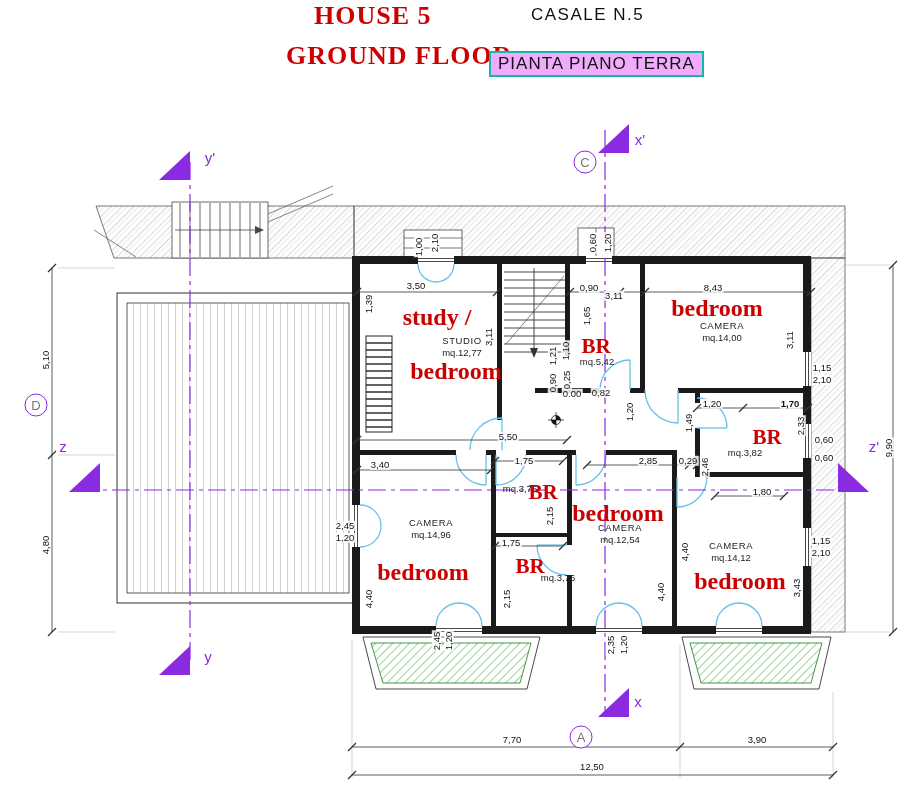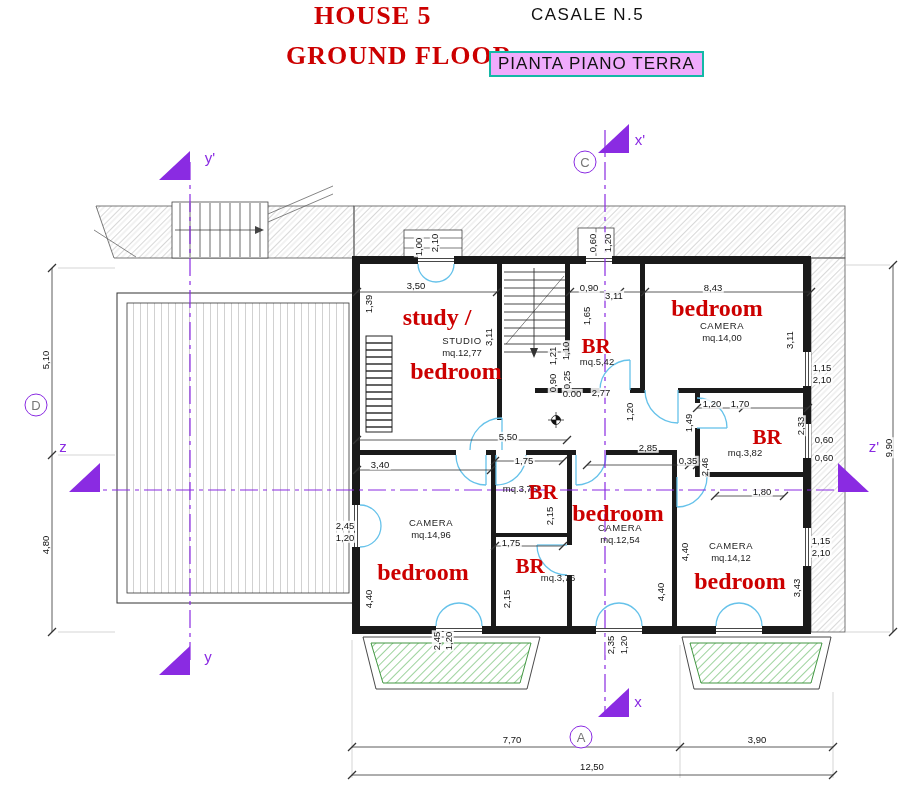--- a/index.html
+++ b/index.html
@@ -378,47 +378,47 @@
       <div class="dim" style="left: 790px; top: 340px; transform: translate(-50%, -50%) rotate(-90deg);">3,11</div>
 
       <div class="dim" style="left: 553px; top: 356px; transform: translate(-50%, -50%) rotate(-90deg);">1,21</div>
 
       <div class="dim" style="left: 566px; top: 351px; transform: translate(-50%, -50%) rotate(-90deg);">1,10</div>
 
       <div class="dim" style="left: 553px; top: 383px; transform: translate(-50%, -50%) rotate(-90deg);">0,90</div>
 
       <div class="dim" style="left: 567px; top: 380px; transform: translate(-50%, -50%) rotate(-90deg);">0,25</div>
 
-      <div class="dim" style="left: 601px; top: 393px; transform: translate(-50%, -50%);">2,77</div>
+      <div class="dim" style="left: 601px; top: 393px; transform: translate(-50%, -50%);">0,82</div>
 
       <div class="dim" style="left: 822px; top: 368px; transform: translate(-50%, -50%);">1,15</div>
 
       <div class="dim" style="left: 822px; top: 380px; transform: translate(-50%, -50%);">2,10</div>
 
       <div class="dim" style="left: 572px; top: 394px; transform: translate(-50%, -50%);">0.00</div>
 
       <div class="dim" style="left: 630px; top: 412px; transform: translate(-50%, -50%) rotate(-90deg);">1,20</div>
 
       <div class="dim" style="left: 689px; top: 423px; transform: translate(-50%, -50%) rotate(-90deg);">1,49</div>
 
       <div class="dim" style="left: 712px; top: 404px; transform: translate(-50%, -50%);">1,20</div>
 
-      <div class="dim" style="left: 740px; top: 404px; transform: translate(-50%, -50%);">1,70</div>
+      <div class="dim" style="left: 790px; top: 404px; transform: translate(-50%, -50%); font-weight: bold;">1,70</div>
 
       <div class="dim" style="left: 801px; top: 426px; transform: translate(-50%, -50%) rotate(-90deg);">2,33</div>
 
       <div class="dim" style="left: 824px; top: 440px; transform: translate(-50%, -50%);">0,60</div>
 
       <div class="dim" style="left: 824px; top: 458px; transform: translate(-50%, -50%);">0,60</div>
 
       <div class="dim" style="left: 508px; top: 437px; transform: translate(-50%, -50%);">5,50</div>
 
-      <div class="dim" style="left: 648px; top: 448px; transform: translate(-50%, -50%); text-align: right;">2,85</div>
-
-      <div class="dim" style="left: 688px; top: 461px; transform: translate(-50%, -50%);">0,35</div>
+      <div class="dim" style="left: 648px; top: 461px; transform: translate(-50%, -50%); text-align: right;">2,85</div>
+
+      <div class="dim" style="left: 688px; top: 461px; transform: translate(-50%, -50%);">0,29</div>
 
       <div class="dim" style="left: 705px; top: 467px; transform: translate(-50%, -50%) rotate(-90deg);">2,46</div>
 
       <div class="dim" style="left: 762px; top: 492px; transform: translate(-50%, -50%);">1,80</div>
 
       <div class="dim" style="left: 380px; top: 465px; transform: translate(-50%, -50%);">3,40</div>
 
       <div class="dim" style="left: 524px; top: 461px; transform: translate(-50%, -50%);">1,75</div>
 
       <div class="dim" style="left: 550px; top: 516px; transform: translate(-50%, -50%) rotate(-90deg);">2,15</div>

